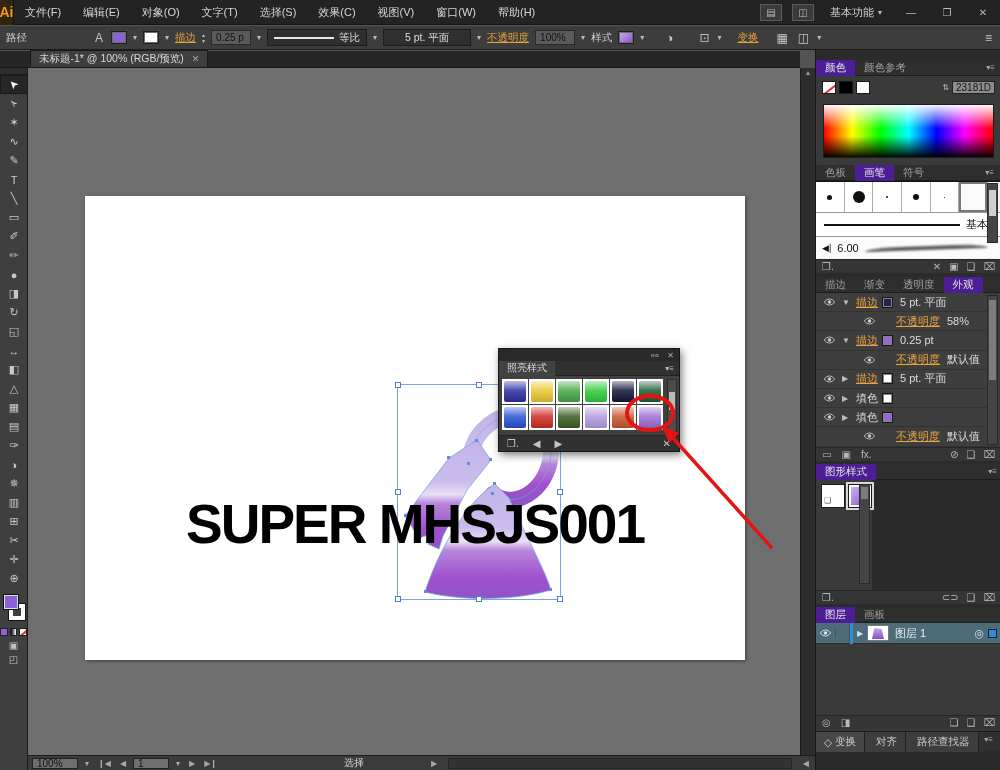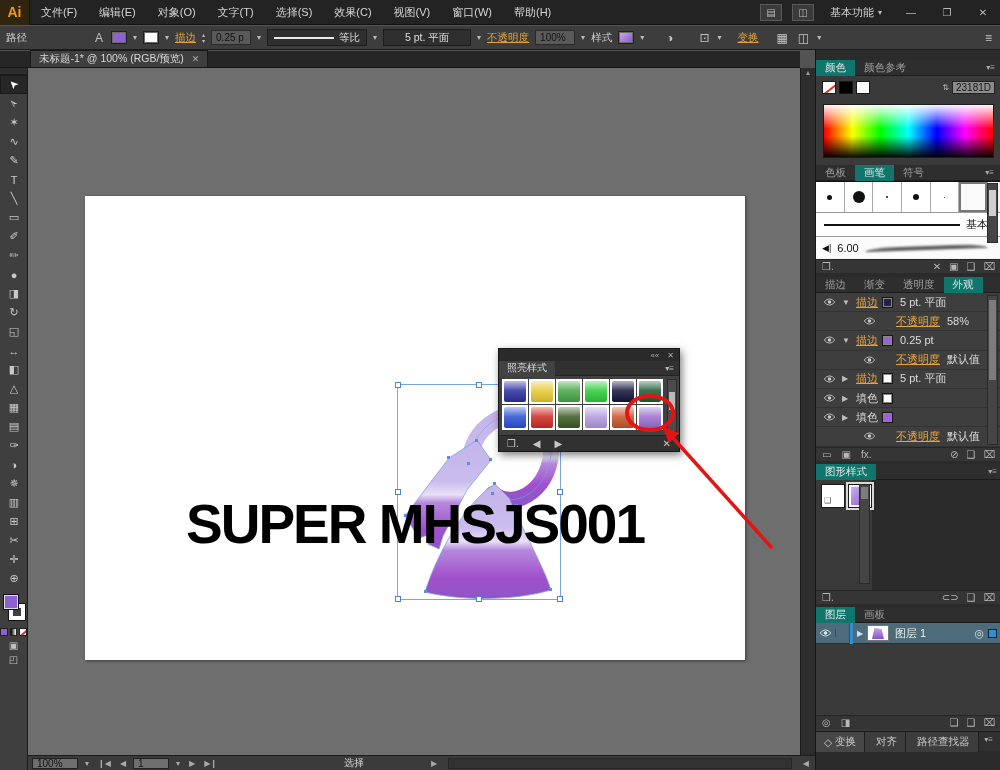--- a/index.html
+++ b/index.html
@@ -2,21 +2,21 @@
 <html><head>
 <meta charset="utf-8">
 <style>
   * { margin:0; padding:0; box-sizing:border-box; }
   html,body { background:#222; }
   body { font-family:"Liberation Sans","DejaVu Sans",sans-serif; font-size:11px; color:#cfcfcf; }
   #frame { position:relative; width:1000px; height:770px; overflow:hidden; background:#535353; user-select:none; }
 
   
   #menubar { position:absolute; left:0; top:0; width:1000px; height:25px; background:#232323; border-bottom:1px solid #141414; display:flex; align-items:center; }
-  #ai-logo { width:30px; height:25px; background:#30260f; color:#f7941e; font-weight:bold; font-size:14px; display:flex; align-items:center; justify-content:center; border-right:1px solid #141414; }
+  #ai-logo { width:14px; height:25px; background:#30260f; color:#f7941e; font-weight:bold; font-size:14px; display:flex; align-items:center; justify-content:center; border-right:1px solid #141414; }
   .menu-item { padding:0 11px; height:25px; display:flex; align-items:center; color:#d6d6d6; font-size:11px; }
   #menubar-right { margin-left:auto; display:flex; align-items:center; gap:10px; padding-right:4px; }
   .appbar-icon { width:22px; height:17px; border:1px solid #5a5a5a; background:#3a3a3a; color:#bbb; font-size:10px; display:flex; align-items:center; justify-content:center; }
   #workspace { color:#cfcfcf; display:flex; gap:4px; align-items:center; padding:0 6px; }
   .win-btn { width:26px; height:18px; display:flex; align-items:center; justify-content:center; color:#bbb; font-size:10px; }
 
   
   #controlbar { position:absolute; left:0; top:26px; width:1000px; height:24px; background:#3d3d3d; border-bottom:1px solid #1c1c1c; display:flex; align-items:center; gap:6px; padding:0 6px; font-size:10.5px; }
   .cb-label { color:#cfcfcf; }
   .cb-link { color:#e8a33c; text-decoration:underline; }
@@ -75,21 +75,21 @@
   
   #annotation { position:absolute; left:0; top:0; width:772px; height:687px; z-index:9; pointer-events:none; }
 
   
   #scrollstrip { position:absolute; left:800px; top:68px; width:15px; height:702px; background:#2d2d2d; border-left:1px solid #1b1b1b; color:#9a9a9a; font-size:8px; text-align:center; }
 
   
   #dock { position:absolute; left:815px; top:50px; width:185px; height:720px; background:#2b2b2b; border-left:1px solid #161616; }
   .panel-tabs { display:flex; align-items:center; height:16px; background:#2e2e2e; border-bottom:1px solid #1d1d1d; }
   .ptab { padding:0 9px; height:16px; display:flex; align-items:center; color:#9f9f9f; font-size:10.5px; }
-  .ptab.active { background:#0f766e; color:#e2e2e2; }
+  .ptab.active { background:#4c1d95; color:#e2e2e2; }
   .pmenu { margin-left:auto; color:#aaa; font-size:8px; padding-right:4px; }
   .panel { position:absolute; left:0; width:185px; }
   .icon-bar { display:flex; align-items:center; gap:10px; height:14px; background:#353535; border-top:1px solid #262626; color:#b8b8b8; font-size:10px; padding:0 6px; }
   .icon-bar .right { margin-left:auto; display:flex; gap:8px; }
   .pscroll { position:absolute; right:2px; width:11px; background:#454545; border:1px solid #2a2a2a; }
   .pthumb { position:absolute; left:1px; right:1px; background:#7c7c7c; }
 
   
   #color-panel { top:10px; height:105px; background:#3a3a3a; }
   #color-swatches { display:flex; align-items:center; gap:3px; padding:5px 6px 0 6px; }

